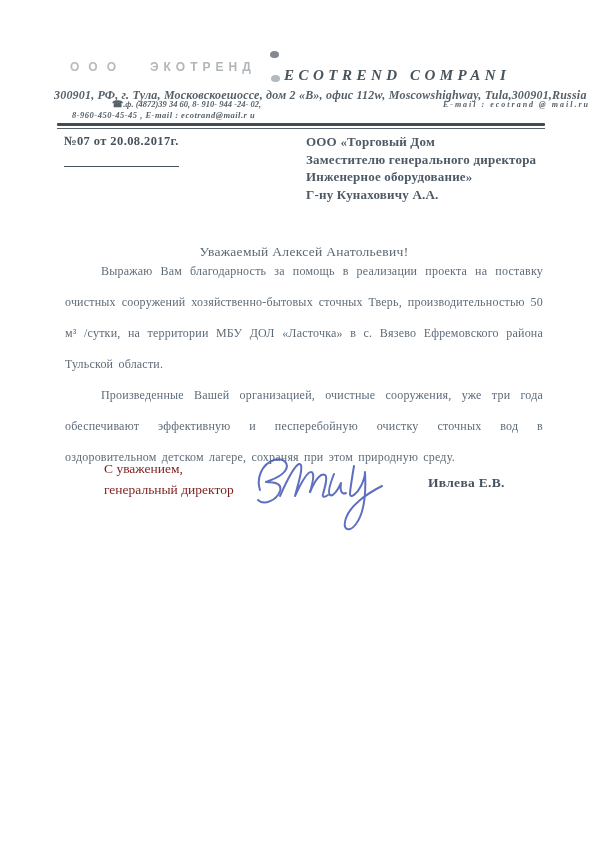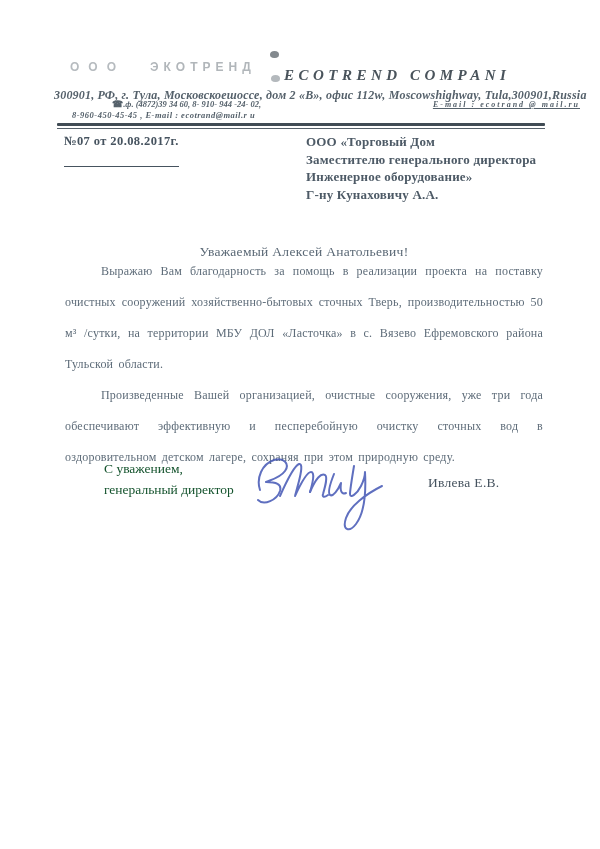--- a/index.html
+++ b/index.html
@@ -39,21 +39,21 @@
     position:absolute;left:54px;top:88px;width:480px;
     font-style:italic;font-weight:bold;
     font-size:12px;letter-spacing:.2px;color:#55616b;
     white-space:nowrap;
   }
   .contact-row{
     position:absolute;left:64px;top:99px;width:480px;height:11px;
     font-style:italic;font-weight:bold;font-size:8.5px;color:#55616b;margin-left:48px;
   }
   .phone-icon{font-style:normal;font-size:9px;}
-  .contact-email{position:absolute;right:12px;top:1px;letter-spacing:2px;font-size:8px;text-decoration:underline;}
+  .contact-email{position:absolute;right:2px;top:1px;letter-spacing:2px;font-size:8px;}
   .contact-row2{
     position:absolute;left:72px;top:110px;
     font-style:italic;font-weight:bold;font-size:8.5px;color:#55616b;
     letter-spacing:.5px;white-space:nowrap;
   }
   .rule{position:absolute;left:57px;top:123px;width:488px;height:7px;}
   .rule .bar{height:3px;background:#414c55;border-radius:1px;}
   .rule .thin{height:1px;background:#55606a;margin-top:2px;}
   
   .ref-number{
@@ -74,26 +74,26 @@
   }
   .body-text{
     position:absolute;left:65px;top:256px;width:478px;
     font-size:12px;line-height:31px;text-align:justify;
     color:#5e6c79;letter-spacing:.2px;word-spacing:2px;
   }
   .body-text p{margin:0;text-indent:36px;}
   
   .closing{
     position:absolute;left:104px;top:458px;
-    font-size:13.5px;line-height:21px;color:#14532d;
+    font-size:13.5px;line-height:21px;color:#7f1d1d;
   }
   .signature-svg{position:absolute;left:246px;top:438px;}
   .signer-name{
     position:absolute;left:428px;top:475px;
-    font-weight:normal;font-size:13.5px;color:#46535f;letter-spacing:.3px;
+    font-weight:bold;font-size:13.5px;color:#46535f;letter-spacing:.3px;
   }
 </style>
 </head>
 <body>
 
 <div class="page">
 
   <div class="logo-row">
     <span class="logo-ooo">ООО</span>
     <span class="logo-brand">

